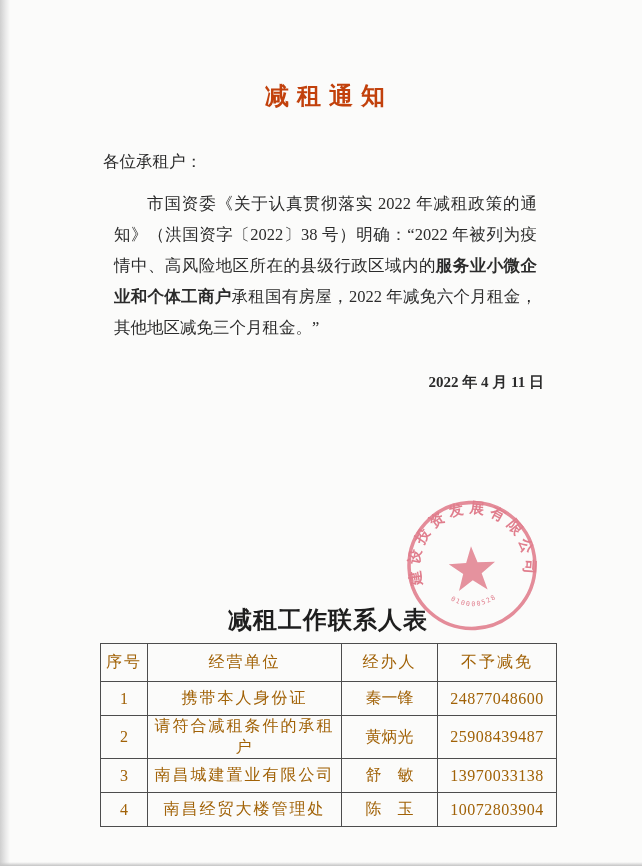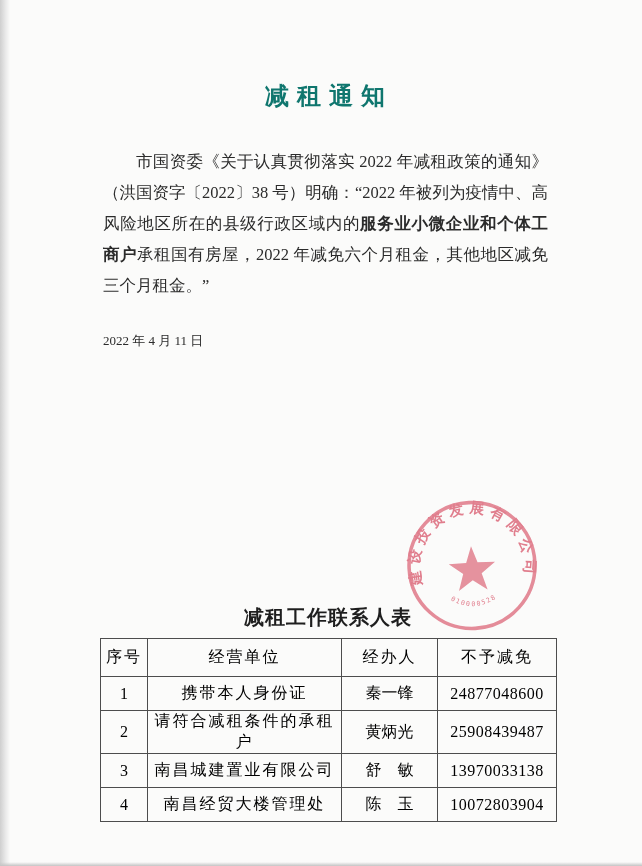--- a/index.html
+++ b/index.html
@@ -22,79 +22,80 @@
   }
   .content{
     position:absolute;left:103px;top:80px;width:445px;
   }
   .doc-title{
     margin:0 0 34px 0;
     text-align:center;
     font-size:24px;
     font-weight:bold;
     letter-spacing:1px;
-    color:#0f766e;
+    color:#c2410c;
   }
   .salutation{
     font-size:16.5px;
     line-height:31px;
     margin:0;
   }
   .body-para{
-    margin:0;
+    margin:11px;
     font-size:16.5px;
     line-height:31px;
     text-align:justify;
     text-indent:2em;
     word-break:break-all;
   }
   .body-para b{font-family:"Liberation Sans","DejaVu Sans",sans-serif;font-weight:bold;}
   .closing{margin:0;}
   .date-line{
     margin:24px 4px 0 0;
-    text-align:left;
-    font-size:13px;
+    text-align:right;
+    font-size:15px;
     line-height:31px;
     position:relative;
     z-index:2;
+    font-weight:bold;
   }
   
   .seal{
     position:absolute;left:405px;top:497px;width:134px;height:137px;
     z-index:3;
     mix-blend-mode:multiply;
     opacity:.85;
     transform:rotate(-3deg);
     pointer-events:none;
   }
   
   .table-block{
     position:absolute;left:100px;top:604px;width:456px;
   }
   .table-title{
     margin:0 0 7px 0;
     text-align:center;
-    font-size:20px;
+    font-size:24px;
     font-weight:bold;
     letter-spacing:1px;
     color:#1e1e1e;
     font-family:"Liberation Sans","DejaVu Sans",sans-serif;
   }
   table.contacts{
     width:100%;
     border-collapse:collapse;
     table-layout:fixed;
   }
   table.contacts td,table.contacts th{
     border:1.4px solid #4d4d4d;
     text-align:center;
     vertical-align:middle;
     font-weight:normal;
     font-size:16px;
-    color:#000000;
+    color:#a16207;
     padding:0 2px;
     overflow:hidden;
   }
   table.contacts th{height:37px;letter-spacing:2px;}
   table.contacts td{height:33px;}
   td.cell-unit,th.col-unit{letter-spacing:2px;font-family:Liberation Serif, serif;}
   td.cell-phone{font-size:17px;letter-spacing:.5px;}
   col.c-no{width:47px;}
   col.c-unit{width:194px;}
   col.c-person{width:96px;}
@@ -103,20 +104,21 @@
 </head>
 <body>
 
 <div class="page">
   <div class="edge-left"></div>
   <div class="edge-bottom"></div>
 
   <div class="content">
     <h1 class="doc-title">减 租 通 知</h1>
 
+    <p class="salutation">各位承租户：</p>
 
     <p class="body-para"><span>市国资委《关于认真贯彻落实 2022 年减租政策的通知》（洪国资字〔2022〕38 号）明确：“2022 年被列为疫情中、高风险地区所在的县级行政区域内的</span><b>服务业小微企业和个体工商户</b><span>承租国有房屋，2022 年减免六个月租金，其他地区减免三个月租金。”</span></p>
 
 
 
     <p class="date-line">2022 年 4 月 11 日</p>
   </div>
 
   <svg class="seal" viewBox="0 0 132 134">
     <defs>

